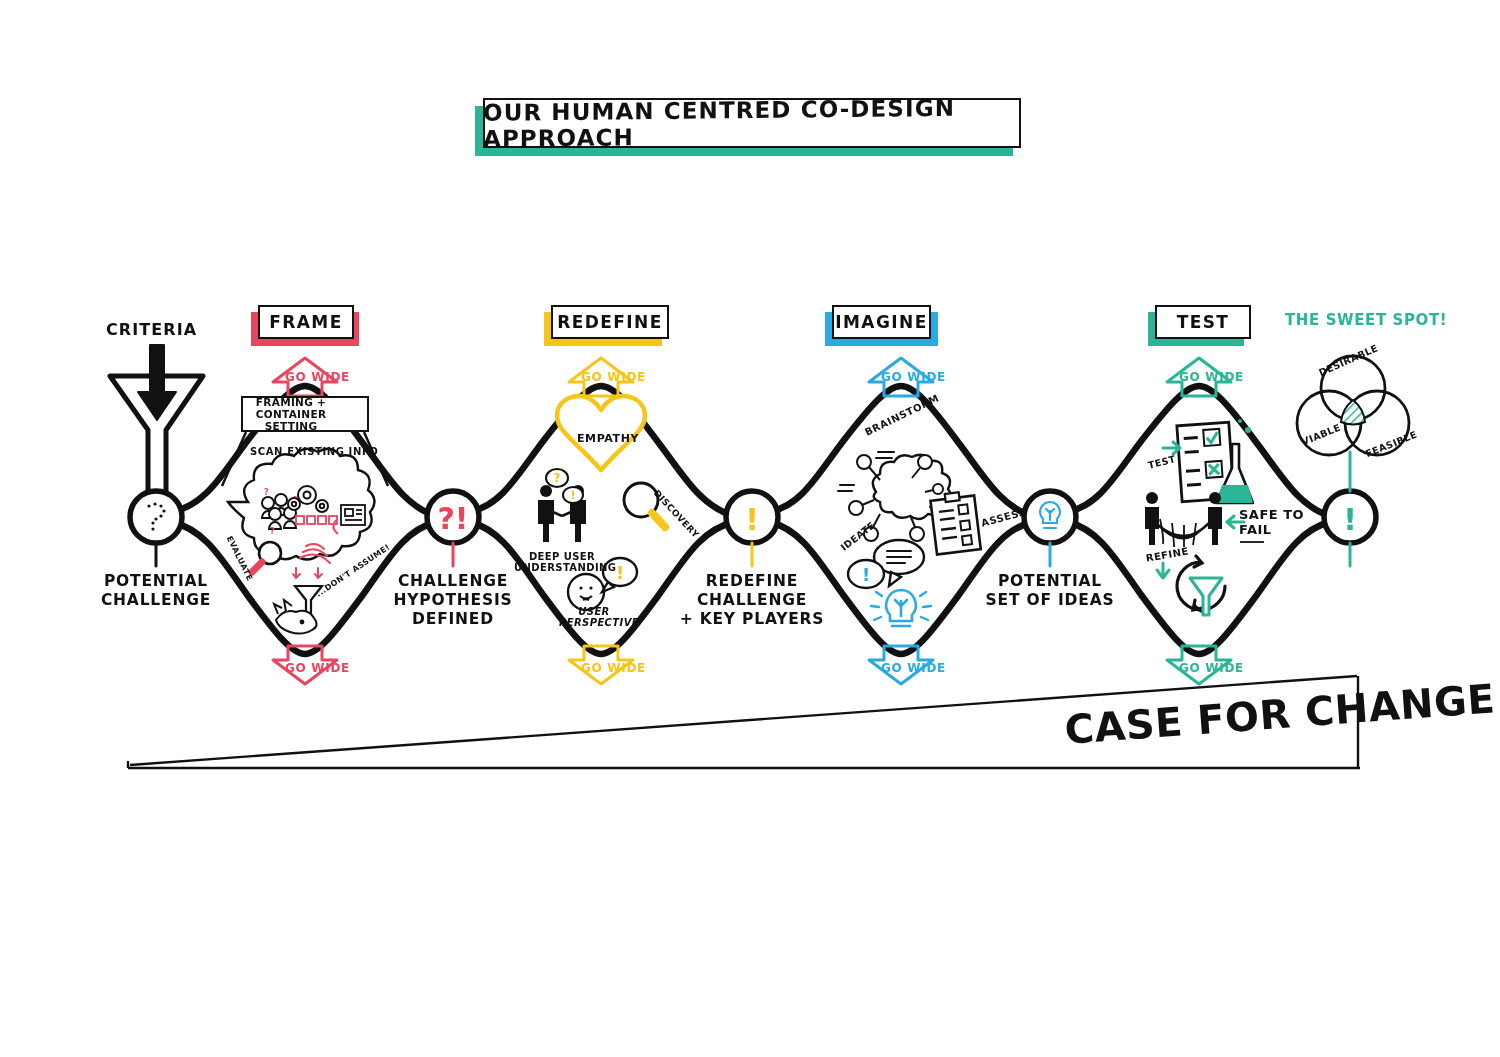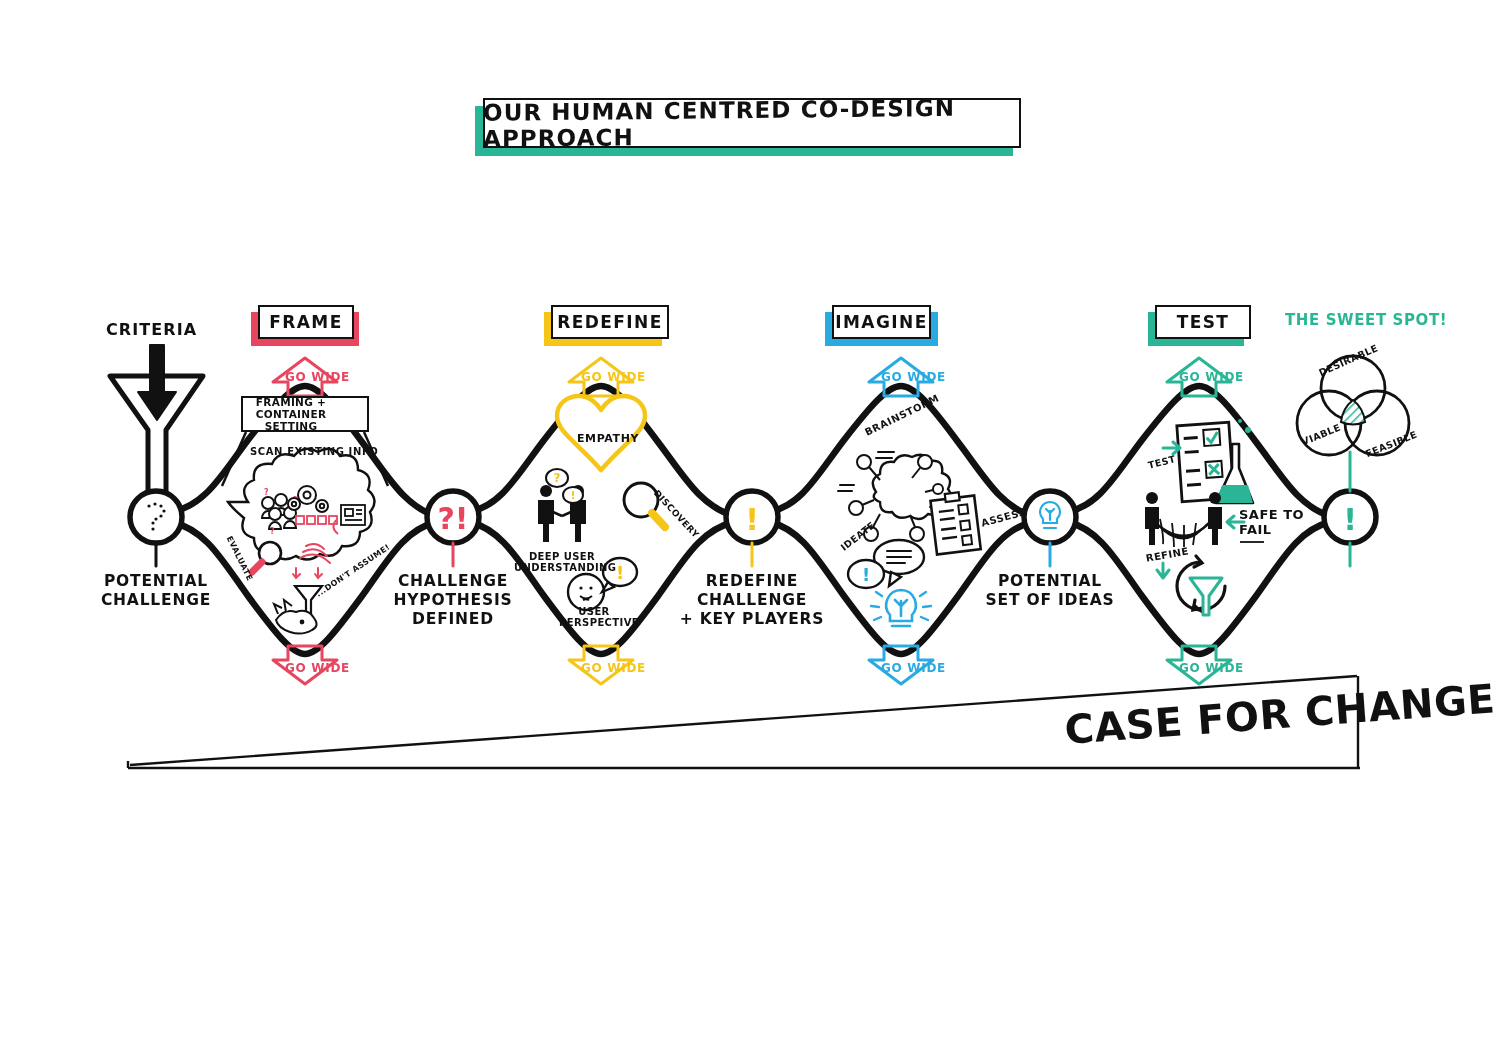--- a/index.html
+++ b/index.html
@@ -574,21 +574,21 @@
 CONTAINER SETTING</div>
 
   <div class="hand-label" style="left:250px; top:446px; font-size:10px; letter-spacing:0.6px;">SCAN EXISTING INFO</div>
   <div class="hand-label" style="left:232px; top:535px; font-size:8px; letter-spacing:0.5px; transform:rotate(64deg); transform-origin:left top;">EVALUATE</div>
   <div class="hand-label" style="left:315px; top:592px; font-size:8px; letter-spacing:0.4px; transform:rotate(-34deg); transform-origin:left top;">...DON'T ASSUME!</div>
 
   <div class="hand-label" style="left:577px; top:433px; font-size:11px; letter-spacing:0.6px;">EMPATHY</div>
   <div class="hand-label" style="left:514px; top:551px; font-size:10px; letter-spacing:0.4px; text-align:center; width:96px;">DEEP USER
 UNDERSTANDING</div>
   <div class="hand-label" style="left:659px; top:488px; font-size:9px; letter-spacing:0.5px; transform:rotate(47deg); transform-origin:left top;">DISCOVERY</div>
-  <div class="hand-label" style="left:559px; top:606px; font-size:10px; letter-spacing:0.4px; text-align:center; width:70px;">USER
+  <div class="hand-label" style="left:559px; top:606px; font-size:10px; letter-spacing:0.4px; text-align:center; width:70px;font-style:italic;">USER
 PERSPECTIVE</div>
 
   <div class="hand-label" style="left:863px; top:428px; font-size:10px; letter-spacing:0.6px; transform:rotate(-26deg); transform-origin:left top;">BRAINSTORM</div>
   <div class="hand-label" style="left:980px; top:518px; font-size:10px; letter-spacing:0.6px; transform:rotate(-15deg); transform-origin:left top;">ASSESS</div>
   <div class="hand-label" style="left:839px; top:545px; font-size:9.5px; letter-spacing:0.5px; transform:rotate(-38deg); transform-origin:left top;">IDEATE</div>
 
   <div class="hand-label" style="left:1147px; top:461px; font-size:9.5px; letter-spacing:0.5px; transform:rotate(-14deg); transform-origin:left top;">TEST</div>
   <div class="hand-label" style="left:1239px; top:508px; font-size:13px; letter-spacing:0.5px; text-align:left;">SAFE TO
 FAIL</div>
   <div class="hand-label" style="left:1145px; top:553px; font-size:10px; letter-spacing:0.5px; transform:rotate(-10deg); transform-origin:left top;">REFINE</div>

